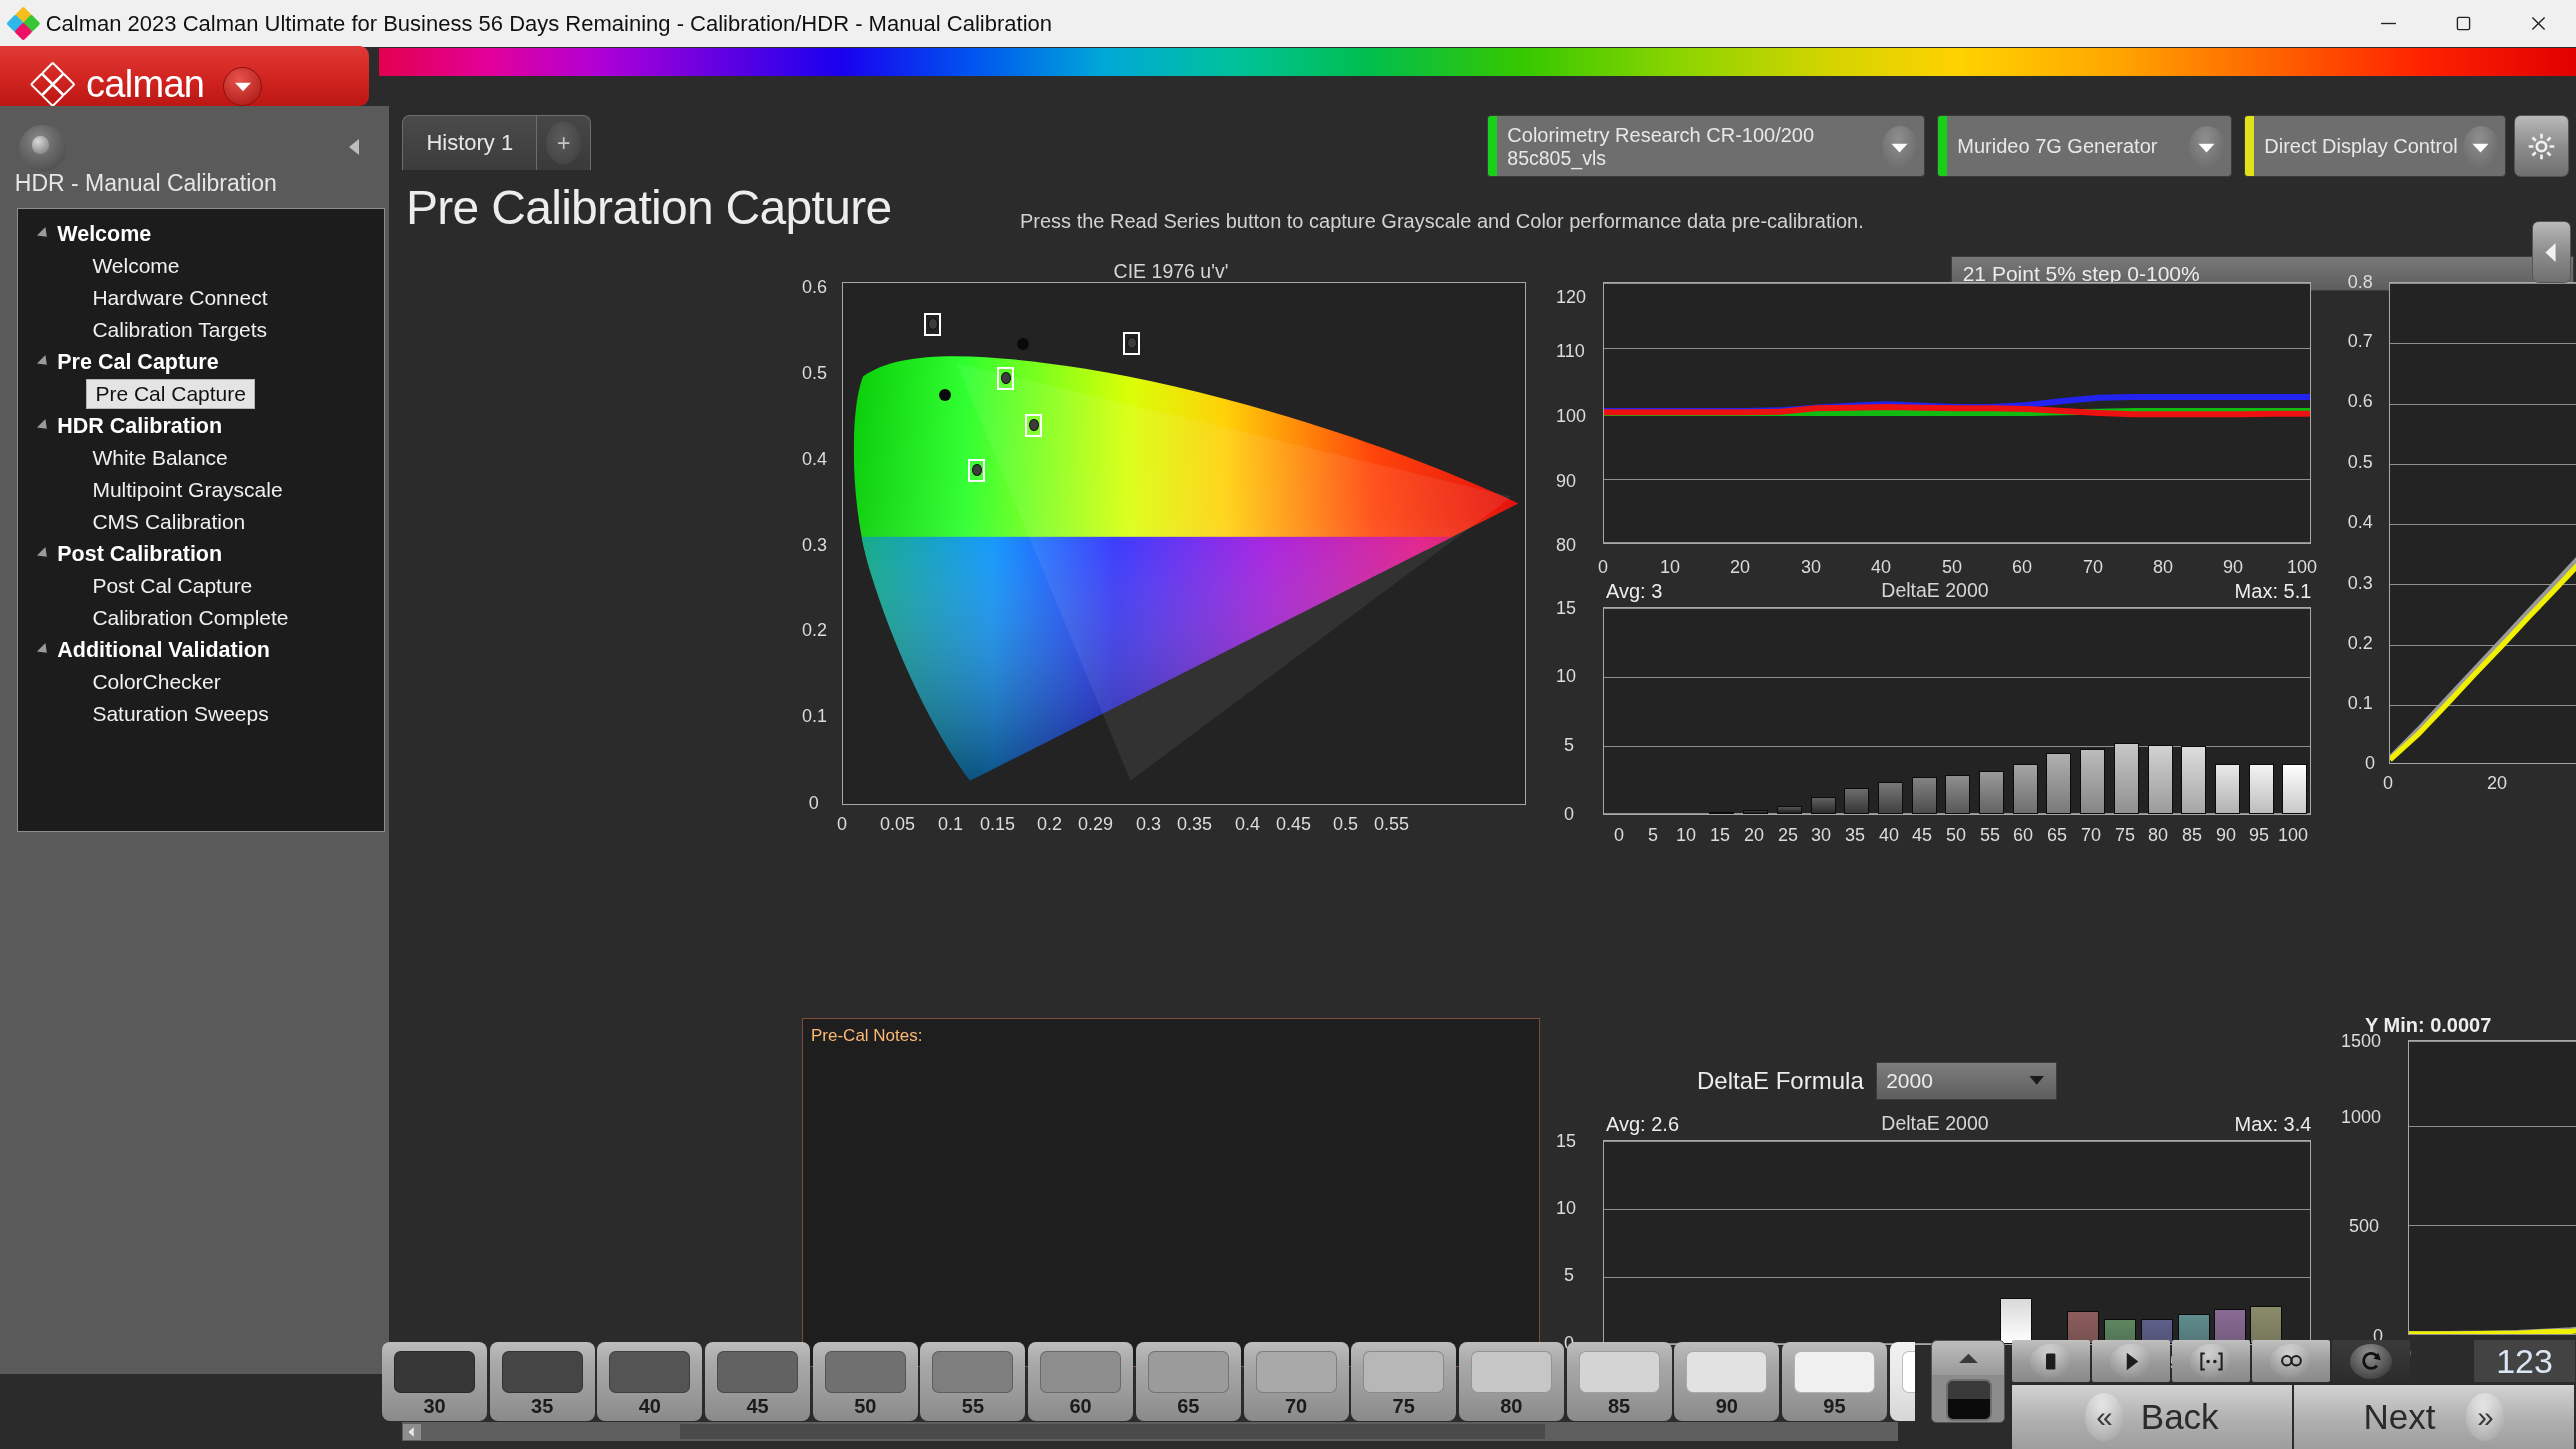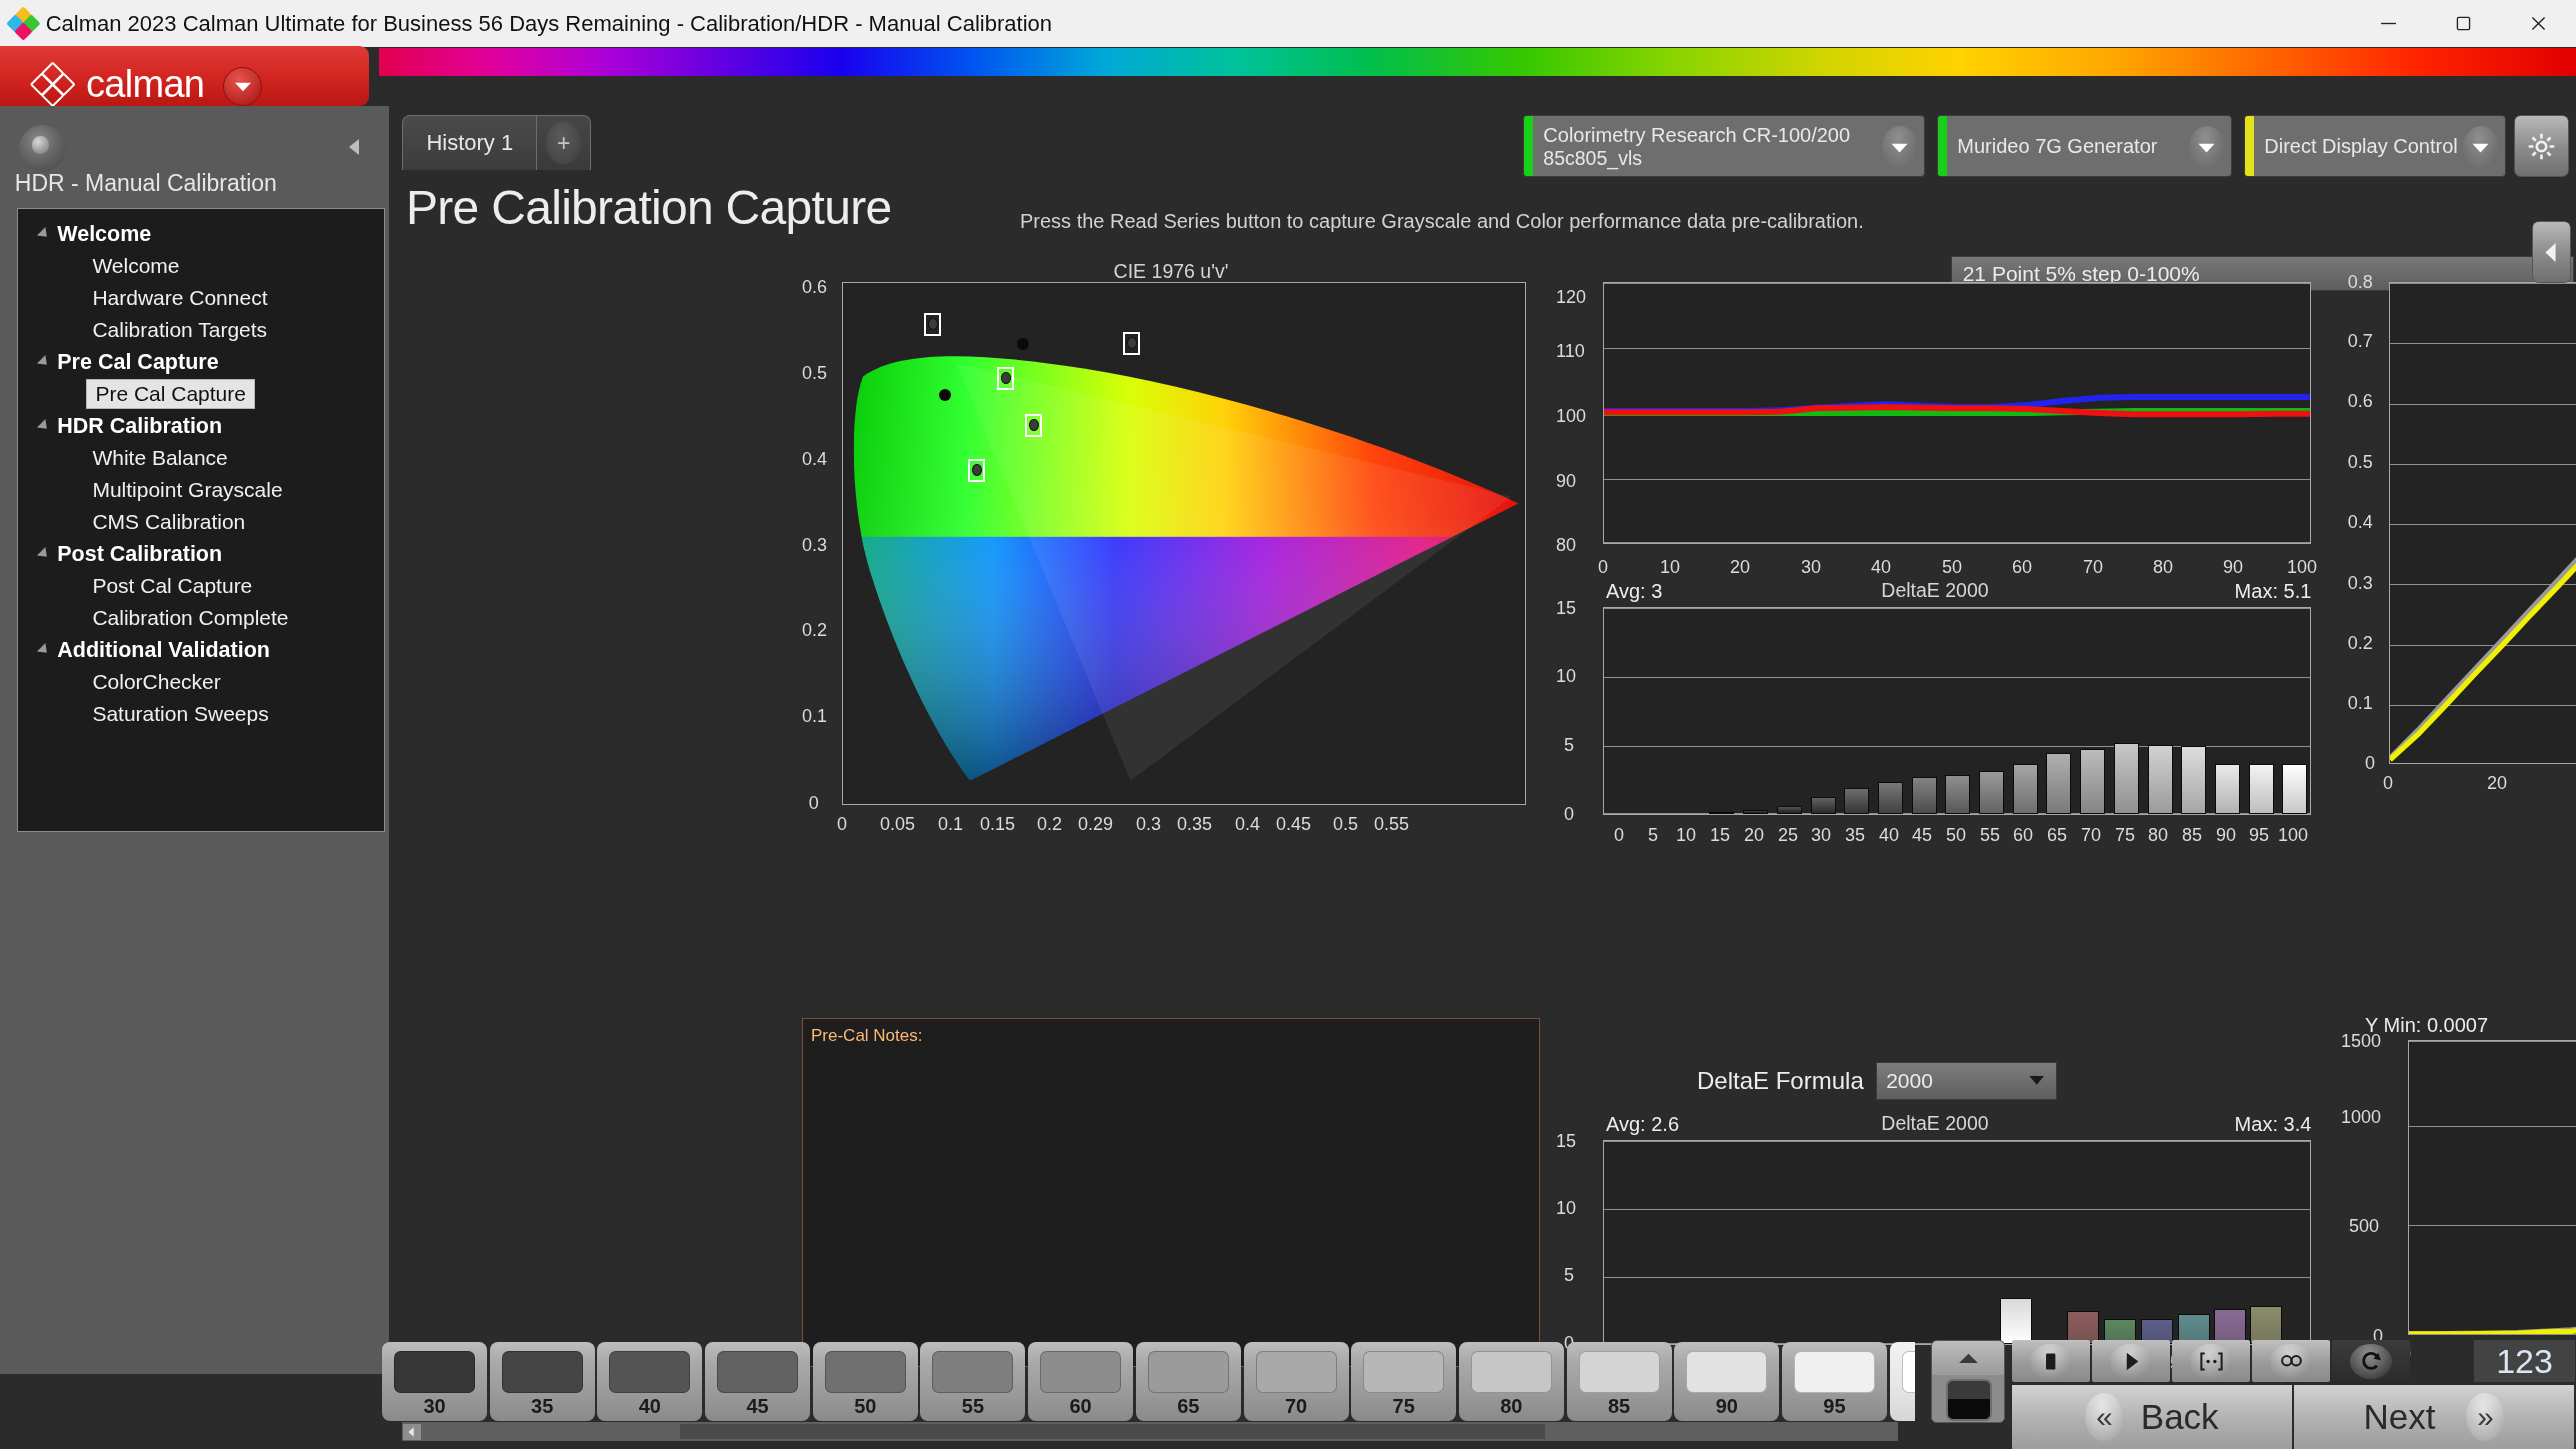--- a/index.html
+++ b/index.html
@@ -153,21 +153,21 @@
   }
   .device-dd .status-bar { position: absolute; left: 0; top: 0; width: 8.7px; height: 100%; }
   .device-dd .dd-labels { margin-left: 19px; width: calc(100% - 74px); }
   .device-dd .dd-l1 { font-size: 20px; color: #e8e8e8; line-height: 24px; white-space: nowrap; }
   .device-dd .dd-l2 { font-size: 19.5px; color: #e8e8e8; line-height: 23px; white-space: nowrap; }
   .device-dd .dd-arrow {
     position: absolute; right: 6.7px; top: 9.4px; width: 36px; height: 43px; border-radius: 50%;
     background: radial-gradient(ellipse at 45% 30%, #8f8f8f, #616161);
     display: flex; align-items: center; justify-content: center;
   }
-  #dd-colorimeter { width: 402px; }
+  #dd-colorimeter { width: 438px; }
   #dd-generator { width: 295px; }
   #dd-display { width: 262px; }
   .tool-sq {
     width: 55px; height: 62px; margin-left: 8px; border-radius: 6.7px;
     background: linear-gradient(to bottom, #b9b9b9, #8d8d8d 50%, #6f6f6f);
     border: 0.7px solid #555; display: flex; align-items: center; justify-content: center;
   }
 
   
   #page-title {
@@ -759,21 +759,21 @@
     <div class="ticklab" style="left:6.7px; top:131px;">0.6</div>
     <div class="ticklab" style="left:6.7px; top:71px;">0.7</div>
     <div class="ticklab" style="left:6.7px; top:12px;">0.8</div>
     <div class="ticklab" style="left:42px;  top:513px;">0</div>
     <div class="ticklab" style="left:146px; top:513px;">20</div>
 
   </div>
 
   <div class="panel" id="lum-panel">
     <div class="panel-title" style="top:8px;">Luminance</div>
-    <div class="cornerlab" style="left:24px; top:9.4px;">Y Min: 0.0007</div>
+    <div class="cornerlab" style="left:24px; top:9.4px;font-weight:bold;">Y Min: 0.0007</div>
 
     <div class="plot" id="lum-plot">
       <div class="gridline" style="top:0;"></div>
       <div class="gridline" style="top:85px;"></div>
       <div class="gridline" style="top:184px;"></div>
       <div class="gridline" style="top:293px;"></div>
       <svg class="curve" viewBox="0 0 810 440" preserveAspectRatio="none">
         <polyline fill="none" stroke="#9a9a9a" stroke-width="8" points="0,440 40,440 81,439 121,439 162,438 202,436 243,434 283,430 324,423 364,412 405,395 445,370 486,332 526,276 567,182 607,118 648,109 688,109 729,109 769,109 810,109"></polyline>
         <polyline fill="none" stroke="#f0f000" stroke-width="8" points="0,440 40,440 81,440 121,439 162,439 202,437 243,436 283,432 324,427 364,418 405,404 445,382 486,348 526,299 567,208 607,102 648,102 688,102 729,102 769,102 810,102"></polyline>
       </svg>

